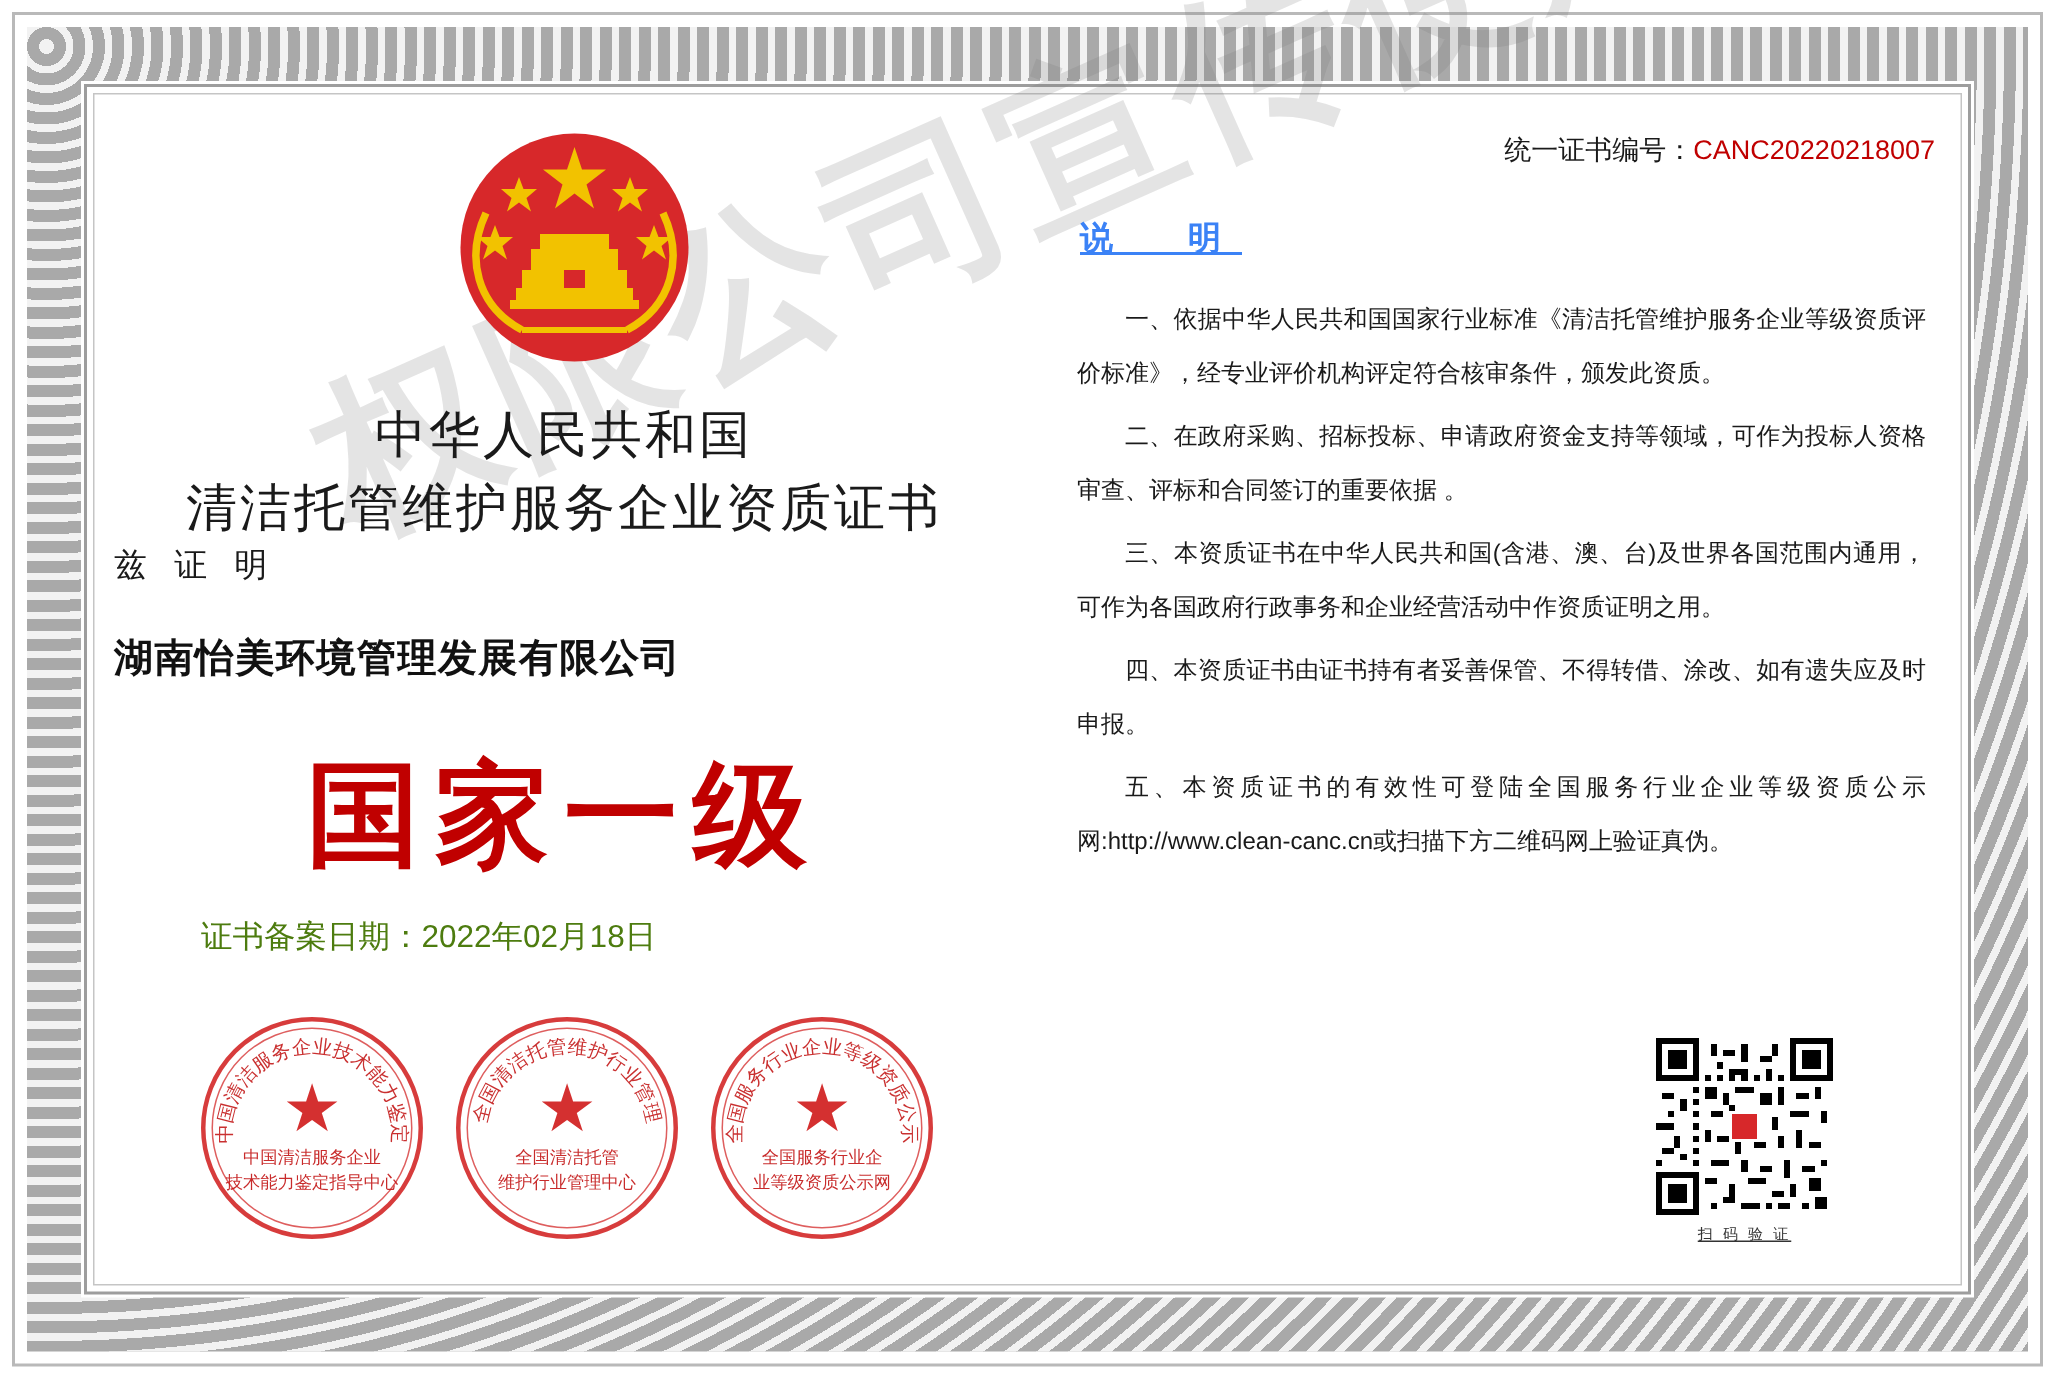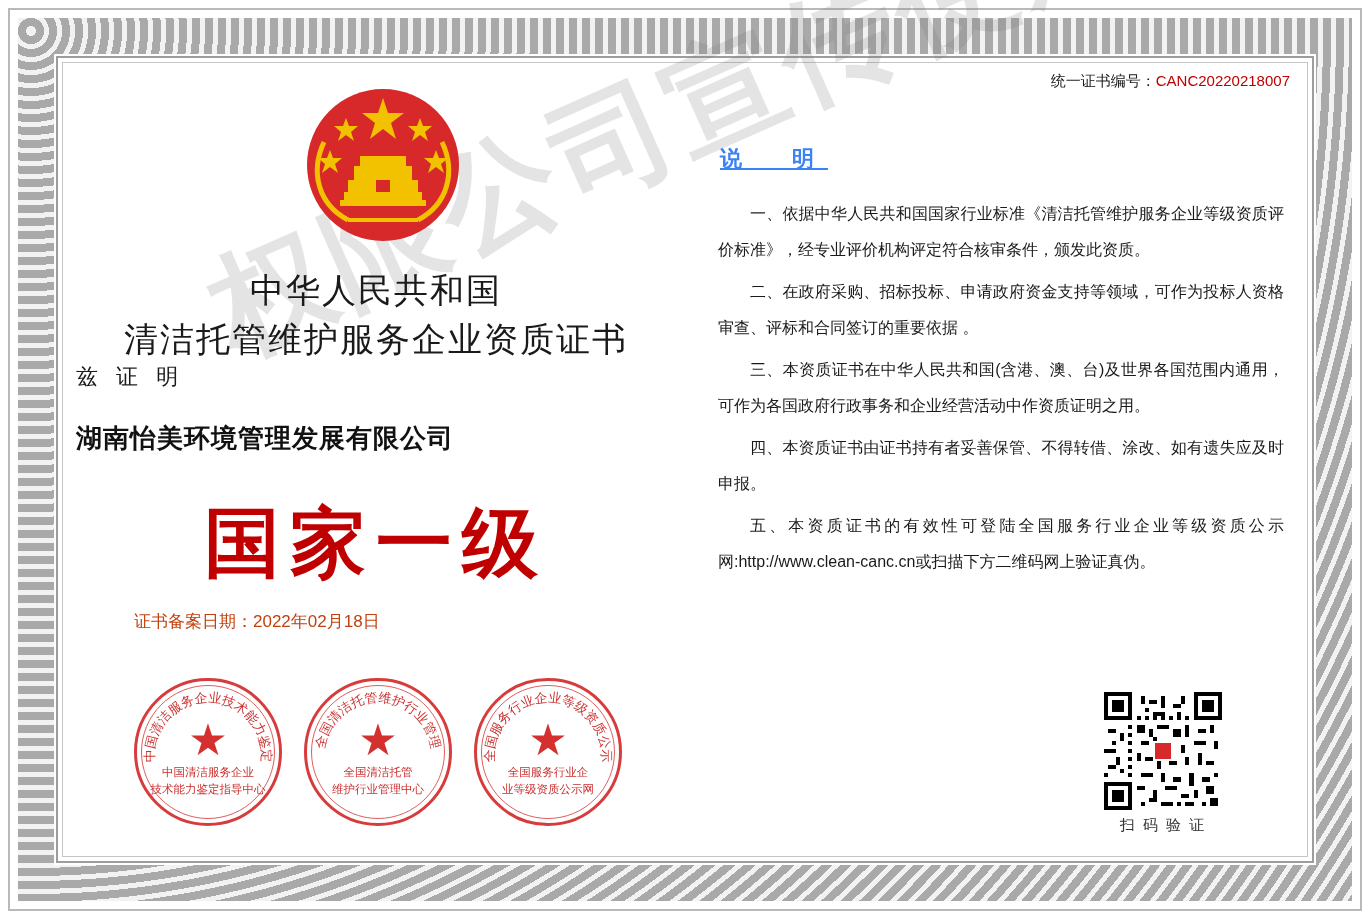--- a/index.html
+++ b/index.html
@@ -142,22 +142,22 @@
     font-size: 76px;
     font-weight: bold;
     color: #c00000;
     letter-spacing: 10px;
     font-family: "DejaVu Serif", "Liberation Serif", serif;
   }
   .dates {
     position: absolute;
     left: 58px; top: 540px;
     width: 520px;
-    font-size: 17px;
-    color: #c2410c;
+    font-size: 21px;
+    color: #4d7c0f;
     line-height: 1.85;
   }
   .seals {
     position: absolute;
     left: 48px; top: 612px;
     width: 560px;
     height: 160px;
   }
   .seal {
     position: absolute;
@@ -214,22 +214,22 @@
   .seal .arc-text text { font-size: 13px; fill: #c41a1a; font-family: "Liberation Sans", sans-serif; }
 
   
   .right-col {
     position: absolute;
     left: 640px; top: 0;
     width: 598px; height: 787px;
   }
   .cert-no {
     position: absolute;
-    right: 14px; top: 6px;
-    font-size: 15px;
+    right: 14px; top: 22px;
+    font-size: 18px;
     color: #1a1a1a;
   }
   .cert-no .num { color: #c00000; }
   .notice-title {
     position: absolute;
     left: 0; top: 78px;
     width: 598px;
     text-align: left;
     font-size: 22px;
     font-weight: bold;
@@ -259,23 +259,24 @@
   }
   .qr {
     width: 118px; height: 118px;
     background: #ffffff;
   }
   .qr svg { display: block; }
   .qr-label {
     margin-top: 6px;
     width: 118px;
     text-align: center;
-    font-size: 15px;
+    font-size: 10px;
     color: #333;
     letter-spacing: 2px;
+    text-decoration: underline;
   }
 </style>
 </head>
 <body>
 
 <div id="page">
 
   <div class="frame-outer"></div>
   <div class="frame-band"></div>
   <div class="frame-inner-line"></div>

